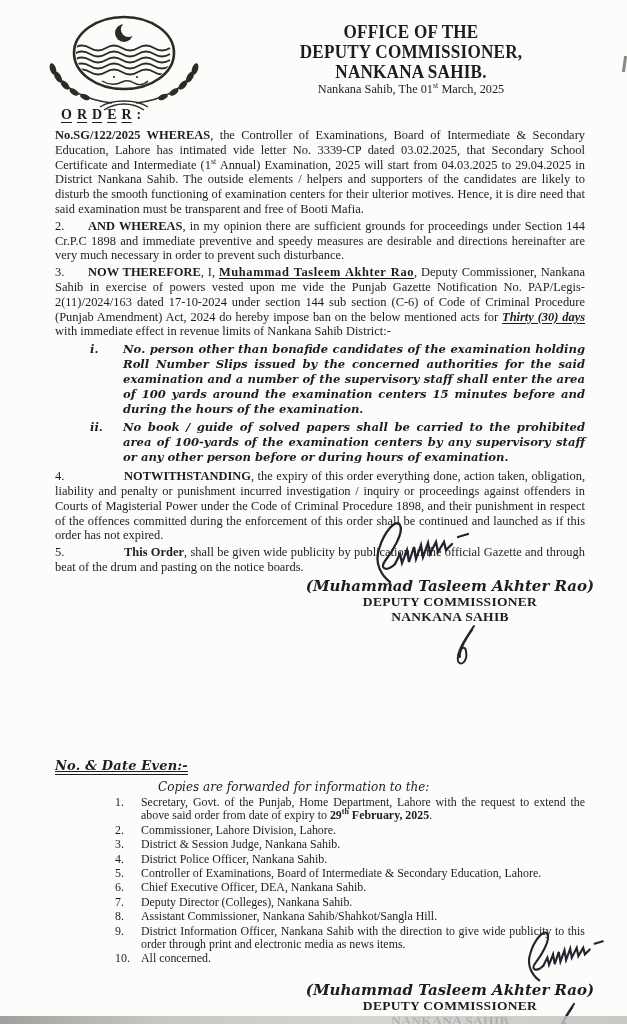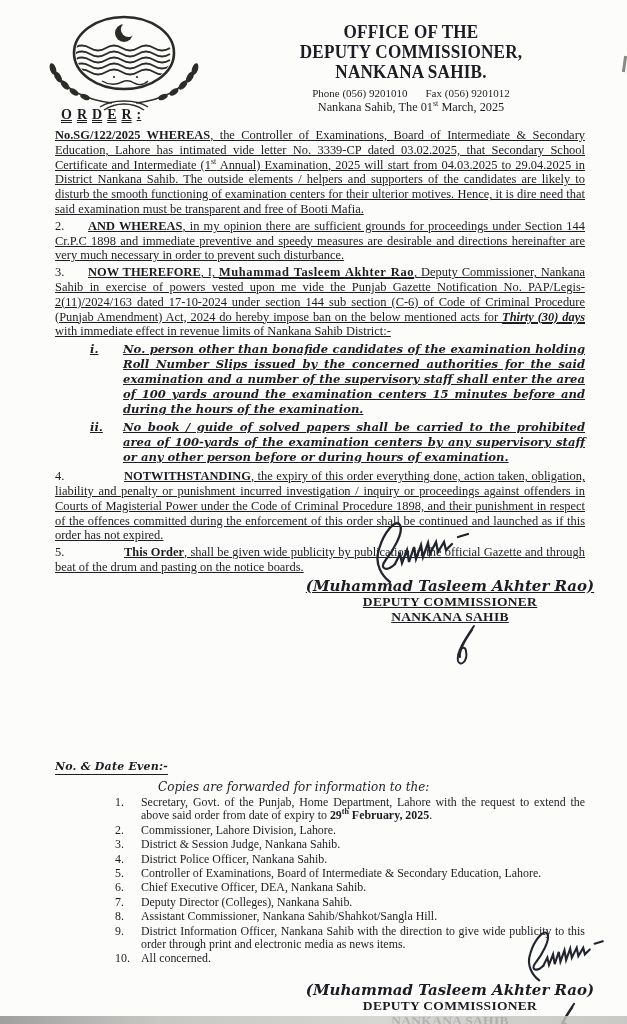--- a/index.html
+++ b/index.html
@@ -17,21 +17,21 @@
   .header { position:absolute; top:13px; left:40px; right:20px; display:flex; }
   .logo-wrap { width:175px; flex:none; }
   .office-block { flex:1; text-align:center; padding-top:8px; }
   .office-line { font-weight:700; font-size:17.5px; line-height:20px; letter-spacing:.2px; transform:scale(.98,1.12); }
   .contact-line { font-size:11px; margin-top:6px; }
   .contact-line .gap { display:inline-block; width:18px; }
   .date-line { font-size:12.3px; margin-top:1px; }
   sup { font-size:8px; vertical-align:super; line-height:0; }
 
   
-  .content { position:absolute; top:103px; left:55px; width:530px;text-decoration:underline; }
+  .content { position:absolute; top:103px; left:55px; width:530px; }
   .order-h { margin:2px 0 5px 6px; }
   .order-h .ltr { font-weight:700; font-size:14px; text-decoration:underline; text-underline-offset:2.5px; margin-right:5px; }
   .order-h .colon { font-weight:700; font-size:14px; }
   .para { font-size:12.45px; line-height:14.8px; text-align:justify; margin-bottom:2px; }
   .b { font-weight:700; }
   .bu { font-weight:700; text-decoration:underline; text-underline-offset:2px; letter-spacing:.6px; }
   .biu { font-weight:700; font-style:italic; text-decoration:underline; text-underline-offset:2px; }
   .pnum { display:inline-block; }
   .tab-s { width:33px; }
   .tab-l { width:69px; }
@@ -46,21 +46,21 @@
   .sign-name { font-family:"DejaVu Serif", serif; font-weight:700; font-style:italic; font-size:15px; line-height:16px; }
   .sign-title { font-weight:700; font-size:13.5px; line-height:15px; letter-spacing:.3px; }
   .sig-svg { position:absolute; pointer-events:none; }
   .sig1 { top:-62px; left:48px; }
   .sig2 { top:-56px; left:205px; }
   .fl1 { top:46px; left:150px; }
   .fl2 { bottom:-14px; right:22px; }
 
   
   .footer { position:absolute; top:756px; left:55px; width:530px; }
-  .fheading { display:inline-block; font-family:"DejaVu Serif", serif; font-weight:700; font-style:italic; font-size:11px; border-bottom:1.6px solid #1c1d22; padding-bottom:1px; margin:2px 0 4px 0; letter-spacing:.2px; }
+  .fheading { display:inline-block; font-family:"DejaVu Serif", serif; font-weight:700; font-style:italic; font-size:13px; border-bottom:1.6px solid #1c1d22; padding-bottom:1px; margin:2px 0 4px 0; letter-spacing:.2px;text-decoration:underline; }
   .cp-intro { font-family:"DejaVu Serif", serif; font-style:italic; font-size:12px; margin:1px 0 2px 103px; }
   .cp-row { display:flex; margin-left:60px; font-size:11.9px; line-height:13.4px; margin-bottom:1px; }
   .cp-num { width:26px; flex:none; }
   .cp-text { flex:1; text-align:justify; }
 
   
   .scan-bottom { position:absolute; left:0; right:0; bottom:0; height:8px;
     background:linear-gradient(90deg,#8f8f8d,#bdbdba 25%,#cfcfcc 60%,#bfbfbc); opacity:.85; }
   .edge-mark { position:absolute; right:1px; top:56px; width:3px; height:16px; background:#6b6b68; transform:rotate(8deg); opacity:.8; }
 </style>
@@ -107,21 +107,20 @@
           <ellipse cx="143" cy="72" rx="3" ry="5.6" transform="rotate(42 143 72)"></ellipse>
           <ellipse cx="134" cy="79" rx="2.8" ry="5.2" transform="rotate(54 134 79)"></ellipse>
           <ellipse cx="123" cy="84" rx="2.6" ry="5" transform="rotate(66 123 84)"></ellipse>
         </g>
       </svg>
     </div>
     <div class="office-block">
       <div class="office-line">OFFICE OF THE</div>
       <div class="office-line">DEPUTY COMMISSIONER,</div>
       <div class="office-line">NANKANA SAHIB.</div>
-      <div class="contact-line"><span>Phone (056) 9201010</span><span class="gap"></span><span>Fax (056) 9201012</span></div>
       <div class="date-line"><span>Nankana Sahib, The 01</span><sup>st</sup><span> March, 2025</span></div>
     </div>
   </div>
 
   <div class="content">
 
     <div class="order-h">
       <span class="ltr">O</span><span class="ltr">R</span><span class="ltr">D</span><span class="ltr">E</span><span class="ltr">R</span><span class="colon">:</span>
     </div>
 

